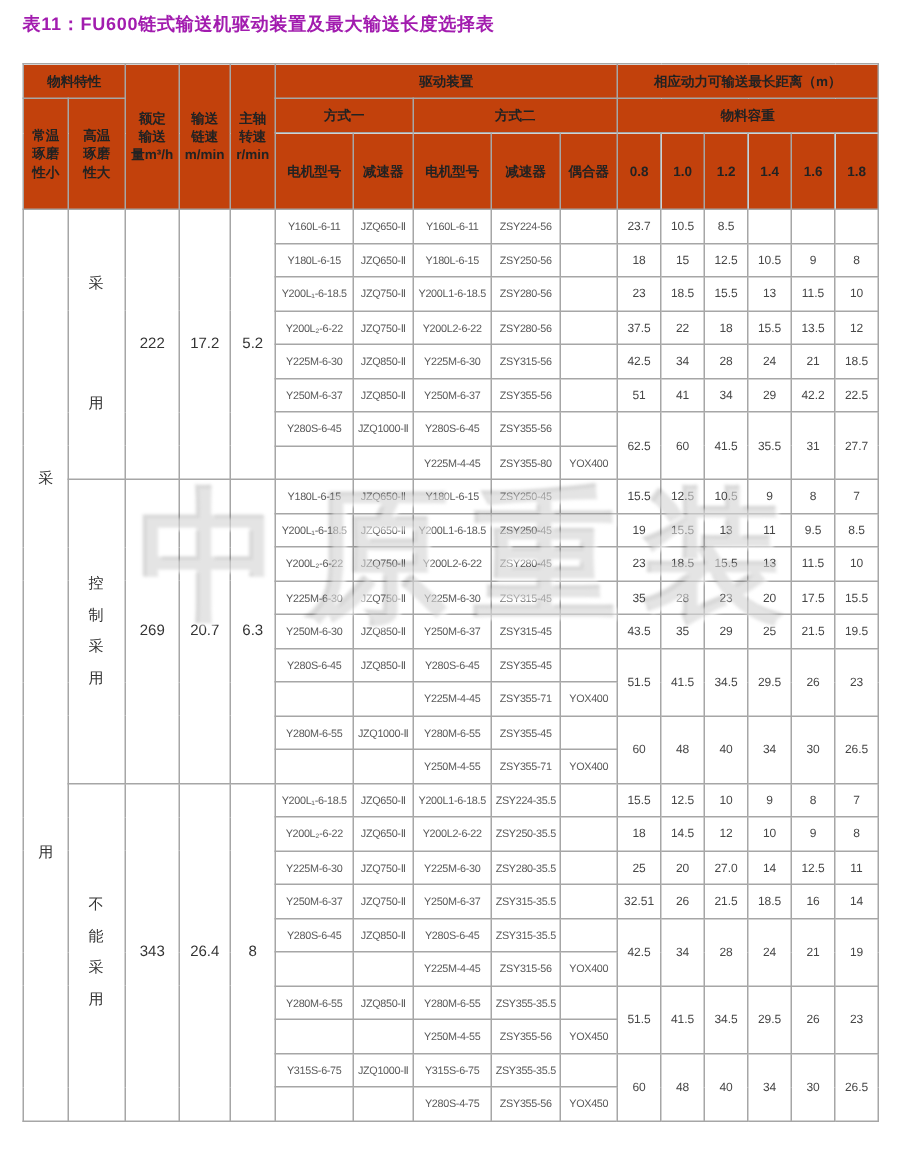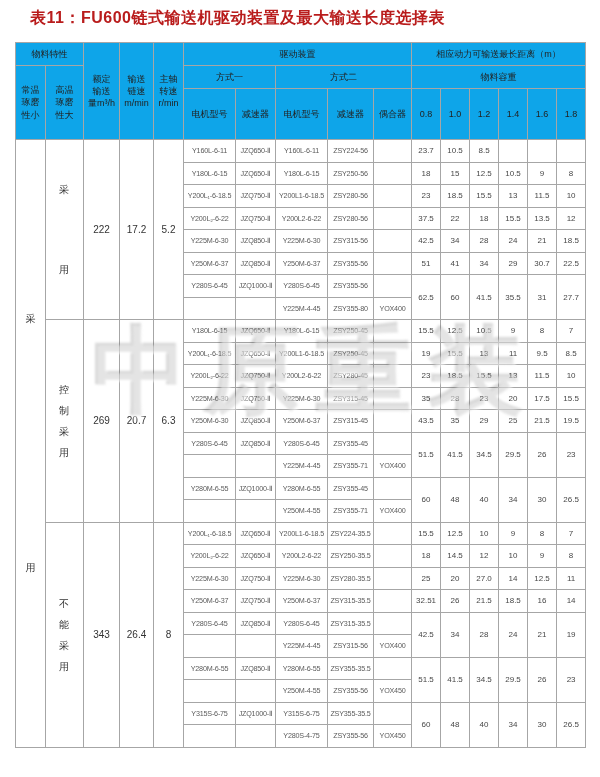--- a/index.html
+++ b/index.html
@@ -2,34 +2,34 @@
 <html><head>
 <meta charset="utf-8">
 <style>
   html,body{margin:0;padding:0;}
   body{
     width:600px;height:777px;background:#ffffff;position:relative;
     font-family:"Liberation Sans","DejaVu Sans",sans-serif;
     -webkit-font-smoothing:antialiased;overflow:hidden;
   }
   .page-title{
-    position:absolute;left:30px;top:8px;
-    font-size:16px;font-weight:bold;color:#b91c1c;letter-spacing:.5px;
+    position:absolute;left:15px;top:8px;
+    font-size:12px;font-weight:bold;color:#a21caf;letter-spacing:.5px;
   }
   table.spec{
     position:absolute;left:15px;top:42px;width:570px;
     border-collapse:collapse;table-layout:fixed;
     border:1px solid #7f7f7f;
   }
   .spec th,.spec td{
     border:1px solid #a6a6a6;padding:0;margin:0;
     text-align:center;vertical-align:middle;overflow:hidden;
   }
   .spec thead th{
-    background:#0ea5e9;color:#222;font-weight:normal;
+    background:#c2410c;color:#222;font-weight:bold;
     font-size:9px;line-height:1.35;white-space:pre-line;
   }
   .spec thead tr.hr1 th{height:22px;}
   .spec thead tr.hr2 th{height:22px;}
   .spec thead tr.hr3 th{height:50px;margin-top:44px;}
   .spec tbody tr{height:22.5px;}
   td.model{font-size:7.2px;color:#5a5a5a;letter-spacing:-0.2px;}
   td.val{font-size:8px;color:#474747;}
   td.gnum{font-size:10px;color:#333;}
   td.usage{
@@ -194,21 +194,21 @@
       <tr>
         <td class="model">Y250M-6-37</td>
         <td class="model">JZQ850-Ⅱ</td>
         <td class="model">Y250M-6-37</td>
         <td class="model">ZSY355-56</td>
         <td class="model"></td>
         <td rowspan="1" class="val">51</td>
         <td rowspan="1" class="val">41</td>
         <td rowspan="1" class="val">34</td>
         <td rowspan="1" class="val">29</td>
-        <td rowspan="1" class="val">30.7</td>
+        <td rowspan="1" class="val">42.2</td>
         <td rowspan="1" class="val">22.5</td>
       </tr>
       <tr>
         <td class="model">Y280S-6-45</td>
         <td class="model">JZQ1000-Ⅱ</td>
         <td class="model">Y280S-6-45</td>
         <td class="model">ZSY355-56</td>
         <td class="model"></td>
         <td rowspan="2" class="val">62.5</td>
         <td rowspan="2" class="val">60</td>

